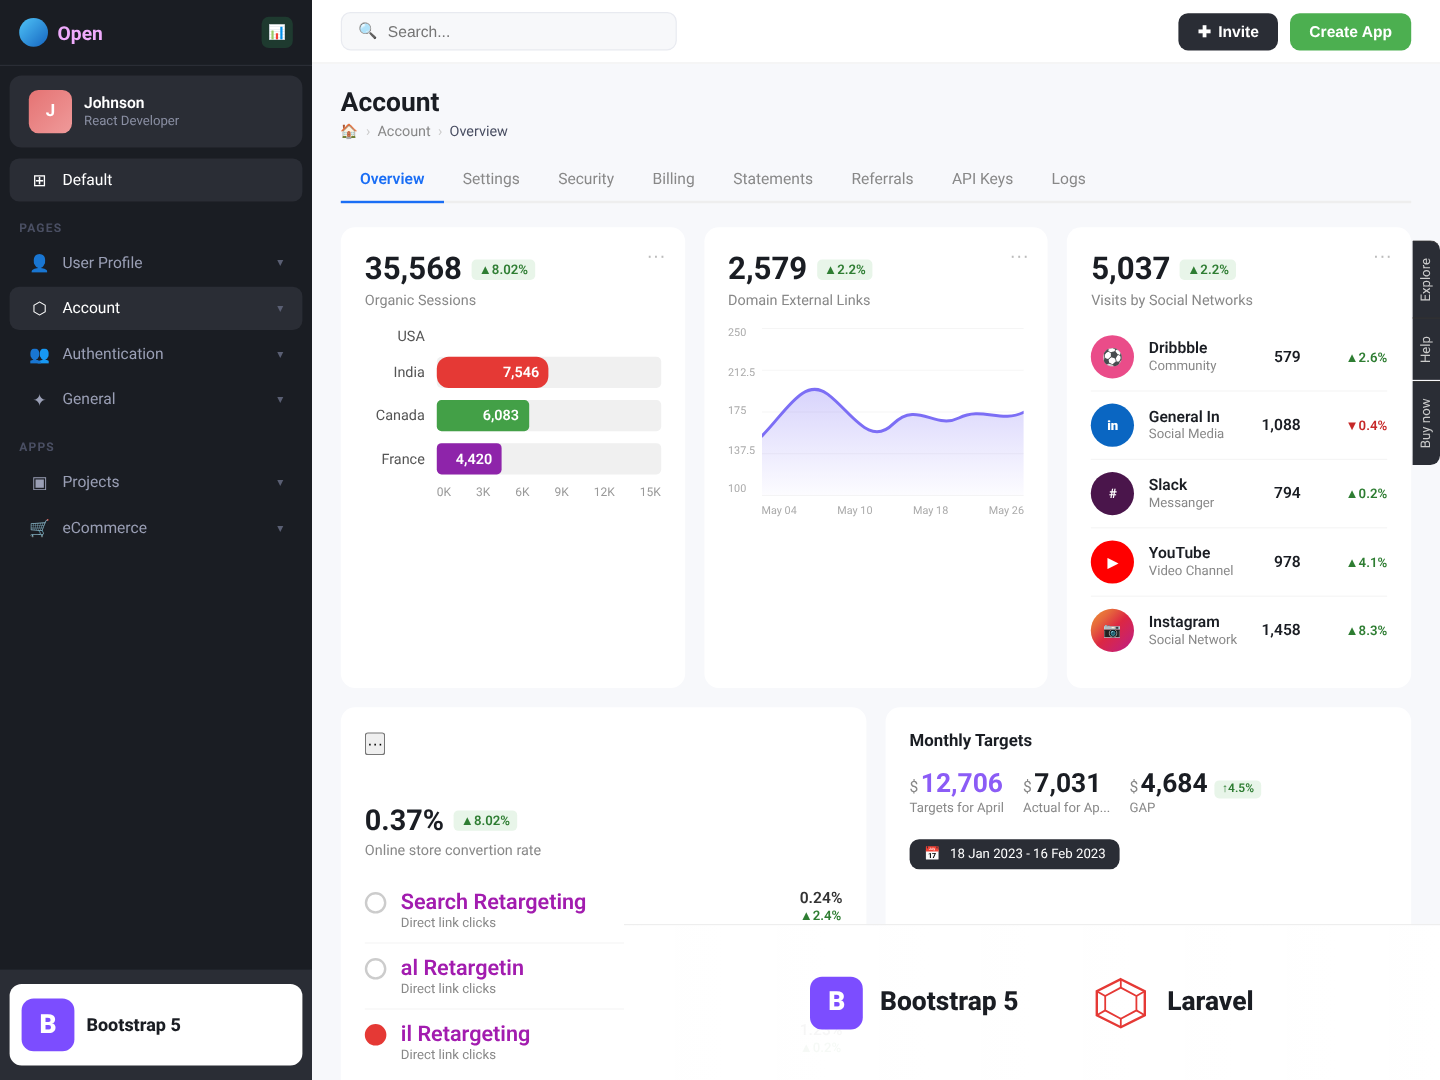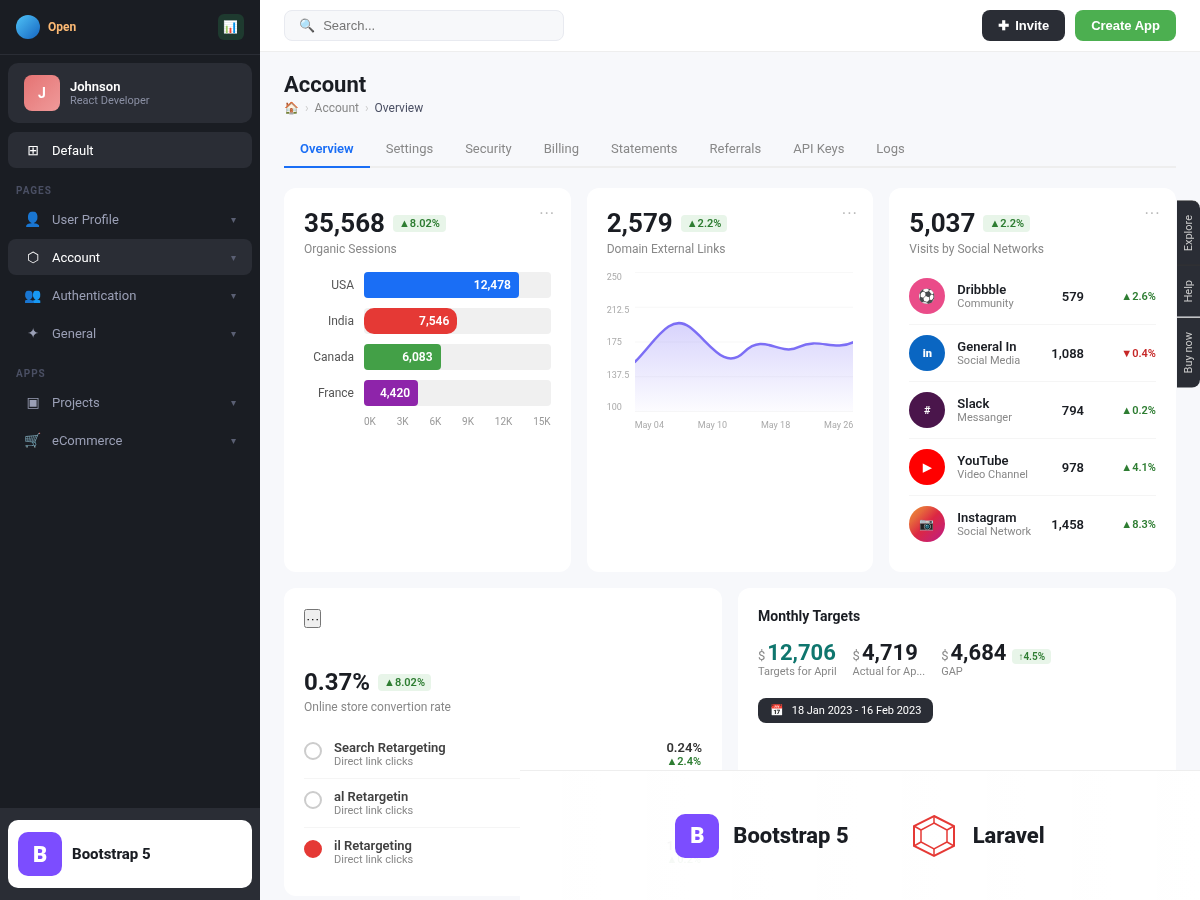--- a/index.html
+++ b/index.html
@@ -3,21 +3,21 @@
   <meta charset="utf-8">
   <style>
     * { margin: 0; padding: 0; box-sizing: border-box; }
     body { font-family: -apple-system, BlinkMacSystemFont, 'Segoe UI', Roboto, sans-serif; display: flex; width: 1200px; height: 900px; overflow: hidden; background: #f1f3f6; }
 
     
     .sidebar { width: 260px; min-width: 260px; background: #1a1d23; color: #fff; display: flex; flex-direction: column; height: 900px; overflow-y: auto; }
     .sidebar-logo { display: flex; align-items: center; justify-content: space-between; padding: 14px 16px; border-bottom: 1px solid #2a2d35; }
     .logo-left { display: flex; align-items: center; gap: 8px; }
     .logo-dot { width: 24px; height: 24px; border-radius: 50%; background: linear-gradient(135deg, #4fc3f7, #1565c0); }
-    .logo-text { font-size: 12px; font-weight: 700; color: #fdba74; }
+    .logo-text { font-size: 16px; font-weight: 700; color: #f0abfc; }
     .logo-icon { background: #1e3a2f; color: #4caf50; border-radius: 6px; width: 26px; height: 26px; display: flex; align-items: center; justify-content: center; font-size: 12px; }
 
     .user-card { display: flex; align-items: center; gap: 10px; padding: 12px 16px; margin: 8px; background: #2a2d35; border-radius: 10px; }
     .user-avatar { width: 36px; height: 36px; border-radius: 8px; background: linear-gradient(135deg, #e57373, #ef9a9a); display: flex; align-items: center; justify-content: center; font-size: 14px; font-weight: bold; color: #fff; overflow: hidden; }
     .user-info { flex: 1; }
     .user-name { font-size: 13px; font-weight: 600; color: #fff; }
     .user-role { font-size: 11px; color: #8a8fa3; }
 
     .nav-section { padding: 8px 16px 4px; font-size: 10px; font-weight: 700; color: #4a4f63; letter-spacing: 1px; text-transform: uppercase; margin-top: 8px; }
     .nav-item { display: flex; align-items: center; gap: 10px; padding: 9px 16px; cursor: pointer; border-radius: 8px; margin: 1px 8px; color: #9a9fb5; font-size: 13px; transition: background 0.15s; }
@@ -88,21 +88,21 @@
     
     .bottom-grid { display: grid; grid-template-columns: 1fr 1fr; gap: 16px; margin-top: 0; }
     .conversion-card { background: #fff; border-radius: 12px; padding: 20px; }
     .conv-number { font-size: 24px; font-weight: 700; color: #1a1d23; display: flex; align-items: center; gap: 8px; margin-top: 40px; }
     .conv-label { font-size: 12px; color: #888; margin-top: 4px; margin-bottom: 16px; }
     .retargeting-row { display: flex; align-items: flex-start; gap: 12px; padding: 10px 0; border-bottom: 1px solid #f5f5f5; }
     .retargeting-row:last-child { border-bottom: none; }
     .rt-circle { width: 18px; height: 18px; border-radius: 50%; border: 2px solid #ccc; flex-shrink: 0; margin-top: 2px; }
     .rt-circle.checked { border-color: #e53935; background: #e53935; }
     .rt-info { flex: 1; }
-    .rt-name { font-size: 13px; font-weight: 600; color: #404040; }
+    .rt-name { font-size: 18px; font-weight: 600; color: #a21caf; }
     .rt-sub { font-size: 11px; color: #888; }
     .rt-pct { font-size: 13px; font-weight: 600; color: #333; }
     .rt-change { font-size: 11px; font-weight: 600; }
 
     
     .targets-card { background: #fff; border-radius: 12px; padding: 20px; }
     .targets-title { font-size: 14px; font-weight: 700; color: #1a1d23; margin-bottom: 16px; }
     .targets-values { display: flex; gap: 16px; }
     .target-val { }
 
@@ -240,23 +240,20 @@
         <button class="more-btn">···</button>
         <div class="stat-number">
           <span>35,568</span>
           <span class="stat-badge badge-green">▲8.02%</span>
         </div>
         <div class="stat-label">Organic Sessions</div>
 
         <div class="bar-chart" style="margin-top:16px;">
           <div class="bar-row">
             <span class="bar-country">USA</span>
-            <div class="bar-track">
-              <div class="bar-fill bar-blue" style="width:83%;">12,478</div>
-            </div>
           </div>
           <div class="bar-row">
             <span class="bar-country">India</span>
             <div class="bar-track">
               <div class="bar-fill bar-red" style="width:50%;border-radius:10px;">7,546</div>
             </div>
           </div>
           <div class="bar-row">
             <span class="bar-country">Canada</span>
             <div class="bar-track">
@@ -425,28 +422,28 @@
           </div>
         </div>
       </div>
 
       <div class="targets-card">
         <div class="targets-title">Monthly Targets</div>
         <div class="targets-values">
           <div class="target-val">
             <div style="display:flex;align-items:baseline;gap:2px;">
               <span style="font-size:13px;color:#888;">$</span>
-              <span style="font-size:22px;font-weight:700;color:#0f766e;">12,706</span>
+              <span style="font-size:22px;font-weight:700;color:#8b5cf6;">12,706</span>
             </div>
             <div style="font-size:11px;color:#888;">Targets for April</div>
           </div>
           <div class="target-val">
             <div style="display:flex;align-items:baseline;gap:2px;">
               <span style="font-size:13px;color:#888;">$</span>
-              <span style="font-size:22px;font-weight:700;color:#1a1d23;">4,719</span>
+              <span style="font-size:22px;font-weight:700;color:#1a1d23;">7,031</span>
             </div>
             <div style="font-size:11px;color:#888;">Actual for Ap...</div>
           </div>
           <div class="target-val">
             <div style="display:flex;align-items:baseline;gap:2px;">
               <span style="font-size:13px;color:#888;">$</span>
               <span style="font-size:22px;font-weight:700;color:#1a1d23;">4,684</span>
               <span class="stat-badge badge-green" style="font-size:10px;margin-left:4px;">↑4.5%</span>
             </div>
             <div style="font-size:11px;color:#888;">GAP</div>

